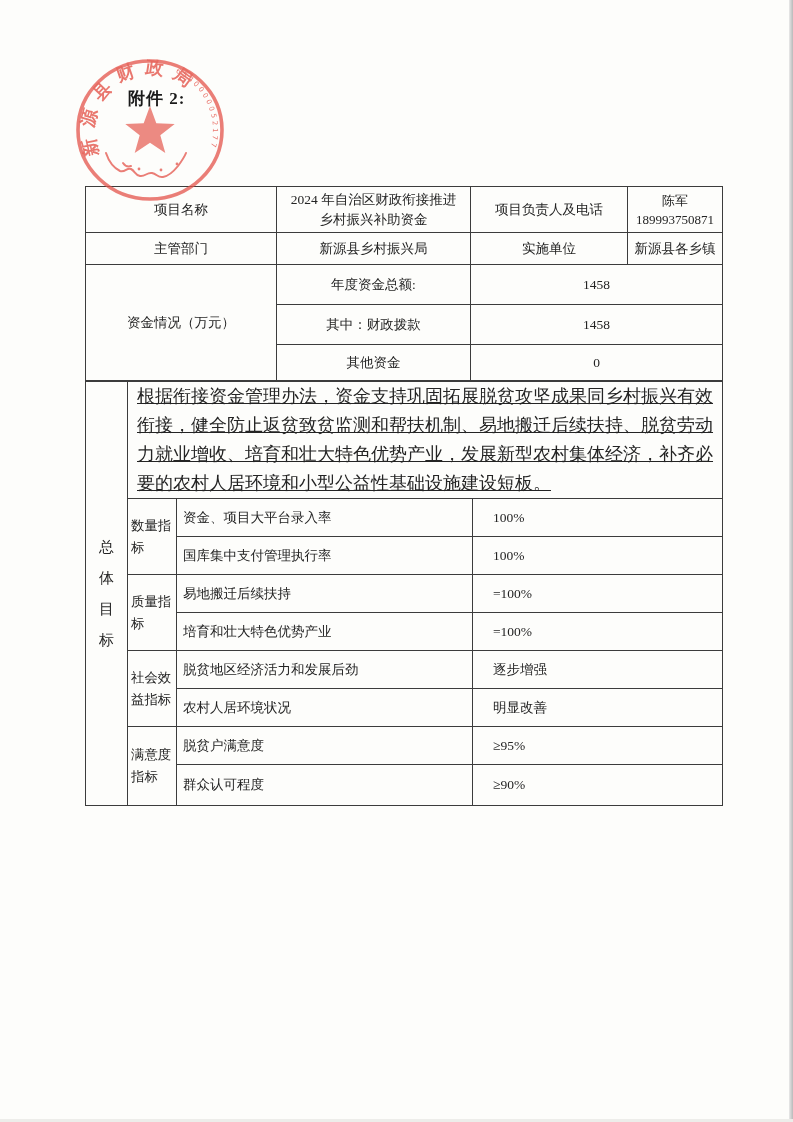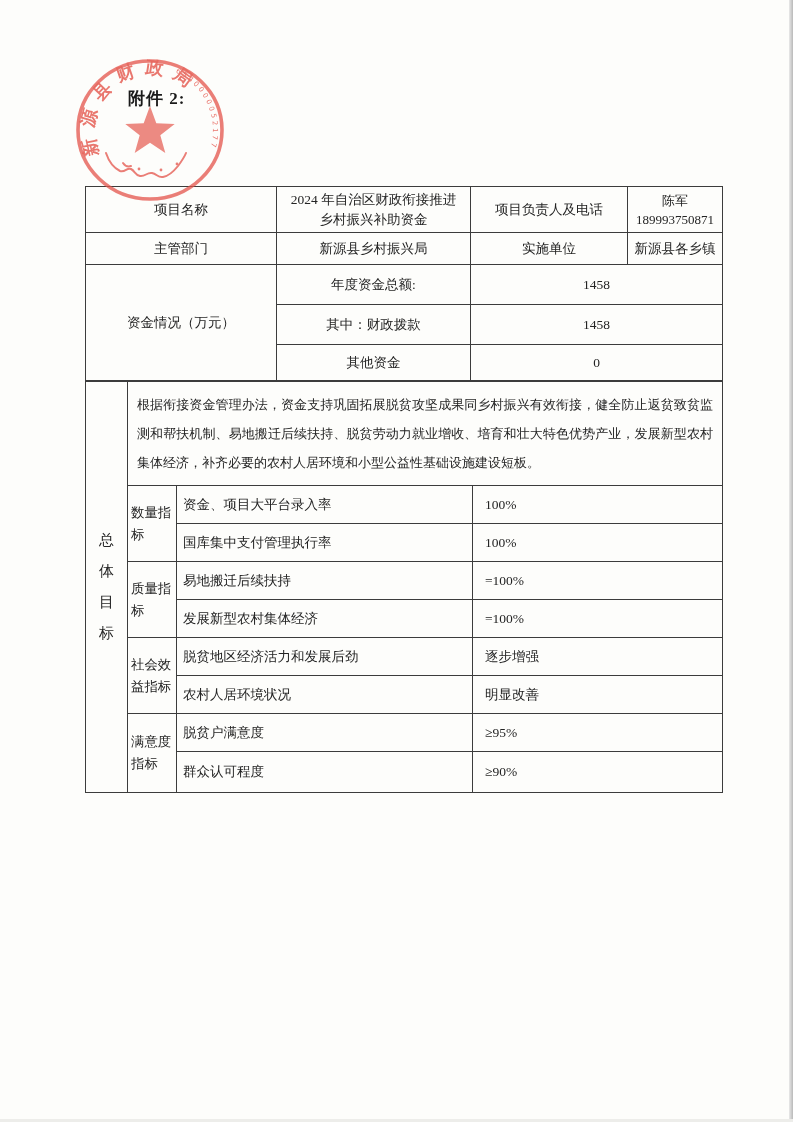--- a/index.html
+++ b/index.html
@@ -22,24 +22,24 @@
   .attachment{z-index:6;}
 
   
   table{border-collapse:collapse;table-layout:fixed;position:absolute;left:85px;}
   td{border:1px solid #3c3c3c;padding:0;vertical-align:middle;font-size:13.5px;color:#242424;overflow:hidden;}
   .t1{top:186px;width:637px;}
   .t1 td{text-align:center;line-height:20px;}
   .t2{top:381px;width:637px;}
   .lbl{font-weight:normal;}
   .phone{font-size:13px;line-height:19px;}
-  .summary-cell{text-align:justify;padding:8px 9px;line-height:29px;font-size:13px;vertical-align:top;}
+  .summary-cell{text-align:justify;padding:0 9px;line-height:29px;font-size:18px;vertical-align:top;text-decoration:underline;}
   .cat-cell{padding:2px 3px;text-align:left;line-height:22px;font-size:13.4px;}
   .name-cell{text-align:left;padding-left:6px;}
-  .val-cell{text-align:left;padding-left:12px;}
+  .val-cell{text-align:left;padding-left:20px;}
   .vertical-head{
     width:1em;margin:0 auto;word-break:break-all;line-height:31px;
     font-size:15px;text-align:center;
   }
 </style>
 </head>
 <body>
 
 <div class="page">
 
@@ -129,21 +129,21 @@
     <tr style="height:38px;">
       <td class="name-cell">国库集中支付管理执行率</td>
       <td class="val-cell">100%</td>
     </tr>
     <tr style="height:38px;">
       <td rowspan="2" class="cat-cell">质量指标</td>
       <td class="name-cell">易地搬迁后续扶持</td>
       <td class="val-cell">=100%</td>
     </tr>
     <tr style="height:38px;">
-      <td class="name-cell">发展新型农村集体经济</td>
+      <td class="name-cell">培育和壮大特色优势产业</td>
       <td class="val-cell">=100%</td>
     </tr>
     <tr style="height:38px;">
       <td rowspan="2" class="cat-cell">社会效益指标</td>
       <td class="name-cell">脱贫地区经济活力和发展后劲</td>
       <td class="val-cell">逐步增强</td>
     </tr>
     <tr style="height:38px;">
       <td class="name-cell">农村人居环境状况</td>
       <td class="val-cell">明显改善</td>

